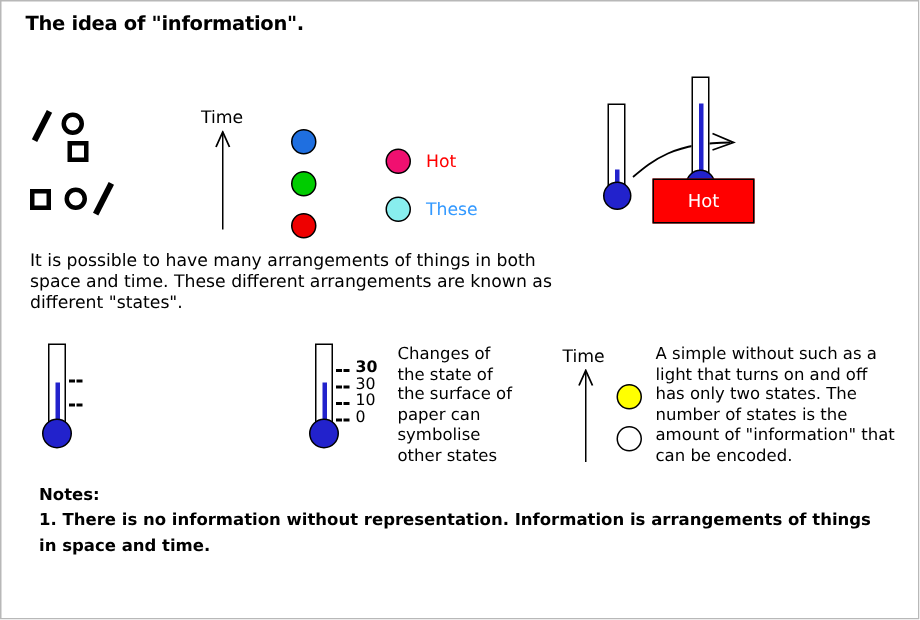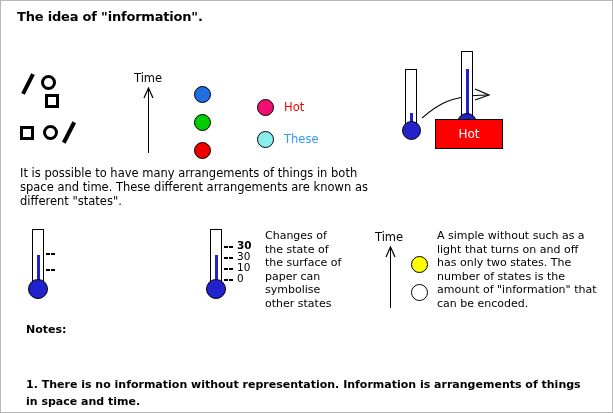--- a/index.html
+++ b/index.html
@@ -242,15 +242,15 @@
       <path d="M3 11 L7.5 1 L12 11" fill="none" stroke="#000000" stroke-width="1.2"></path>
     </svg>
   </div>
 
   <div class="abs dot" style="left:410px; top:255px; width:17px; height:17px; background:#ffff00;"></div>
   <div class="abs dot" style="left:410px; top:283px; width:17px; height:17px; background:#ffffff;"></div>
 
   <div class="abs small-text" style="left:436px; top:228px; width:160px;">A simple without such as a light that turns on and off has only two states. The number of states is the amount of "information" that can be encoded.</div>
 
   <div class="abs notes-text" style="left:25px; top:320px;">Notes:</div>
-  <div class="abs notes-text" style="left:25px; top:337px; width:570px;margin-top:38px;">1. There is no information without representation. Information is arrangements of things in space and time.</div>
+  <div class="abs notes-text" style="left:25px; top:337px; width:570px;">1. There is no information without representation. Information is arrangements of things in space and time.</div>
 
 </div>
 
 </body></html>

